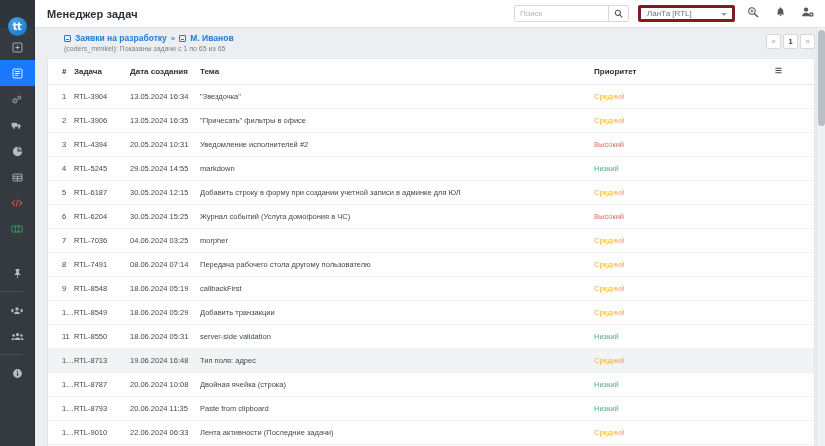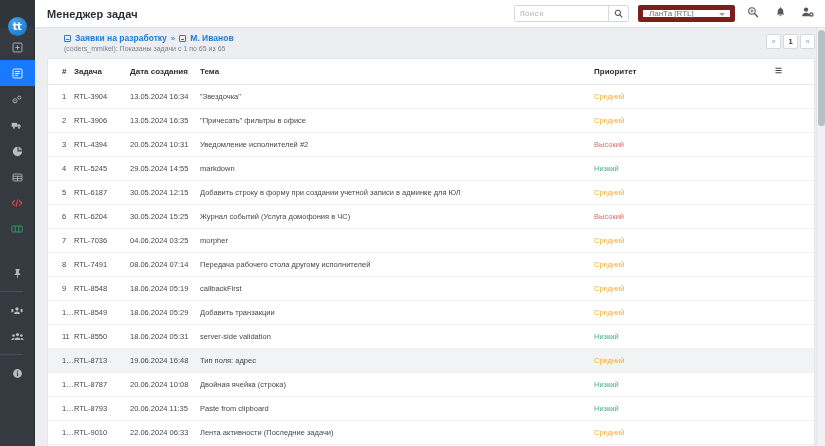--- a/index.html
+++ b/index.html
@@ -103,37 +103,37 @@
     border-radius: 2px;
     overflow: hidden;
     background: #fff;
   }
   .search-input {
     border: none; outline: none;
     width: 93px;
     padding: 0 5px;
     font-size: 8px;
     color: #555;
-    font-family: Liberation Mono, monospace;
+    font-family: Liberation Sans, sans-serif;
     background: #fff;
   }
   .search-input::placeholder { color: #adb3ba; }
   .search-btn {
     width: 20px;
     border: none;
     border-left: 1px solid #d5d9de;
     background: #fff;
     display: flex; align-items: center; justify-content: center;
     cursor: pointer;
     color: #50555b;
   }
   .select-box {
     position: relative;
     width: 97px; height: 17px;
-    border: 5px solid #7f1d1d;
+    border: 3px solid #7f1d1d;
     border-radius: 2px;
     background: #fff;
     display: flex;
     align-items: center;
     padding: 0 14px 0 6px;
     font-size: 8px;
     color: #6b7178;
     cursor: pointer;
   }
   .select-box .caret {
@@ -560,21 +560,21 @@
               <td class="c-task">RTL-7036</td>
               <td class="c-date">04.06.2024 03:25</td>
               <td class="c-theme">morpher</td>
               <td class="c-prio prio" style="color: rgb(240, 173, 62);">Средний</td>
               <td class="c-menu"></td>
             </tr>
             <tr class="row">
               <td class="c-num">8</td>
               <td class="c-task">RTL-7491</td>
               <td class="c-date">08.06.2024 07:14</td>
-              <td class="c-theme">Передача рабочего стола другому исполнителей</td>
+              <td class="c-theme">Передача рабочего стола другому пользователю</td>
               <td class="c-prio prio" style="color: rgb(240, 173, 62);">Средний</td>
               <td class="c-menu"></td>
             </tr>
             <tr class="row">
               <td class="c-num">9</td>
               <td class="c-task">RTL-8548</td>
               <td class="c-date">18.06.2024 05:19</td>
               <td class="c-theme">callbackFirst</td>
               <td class="c-prio prio" style="color: rgb(240, 173, 62);">Средний</td>
               <td class="c-menu"></td>

